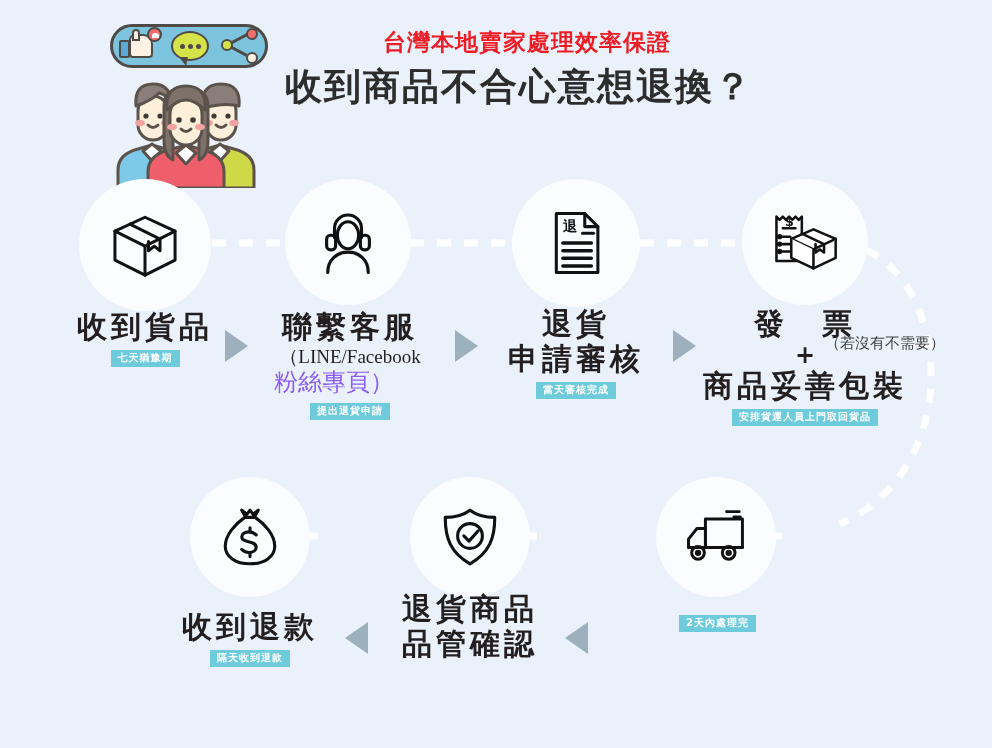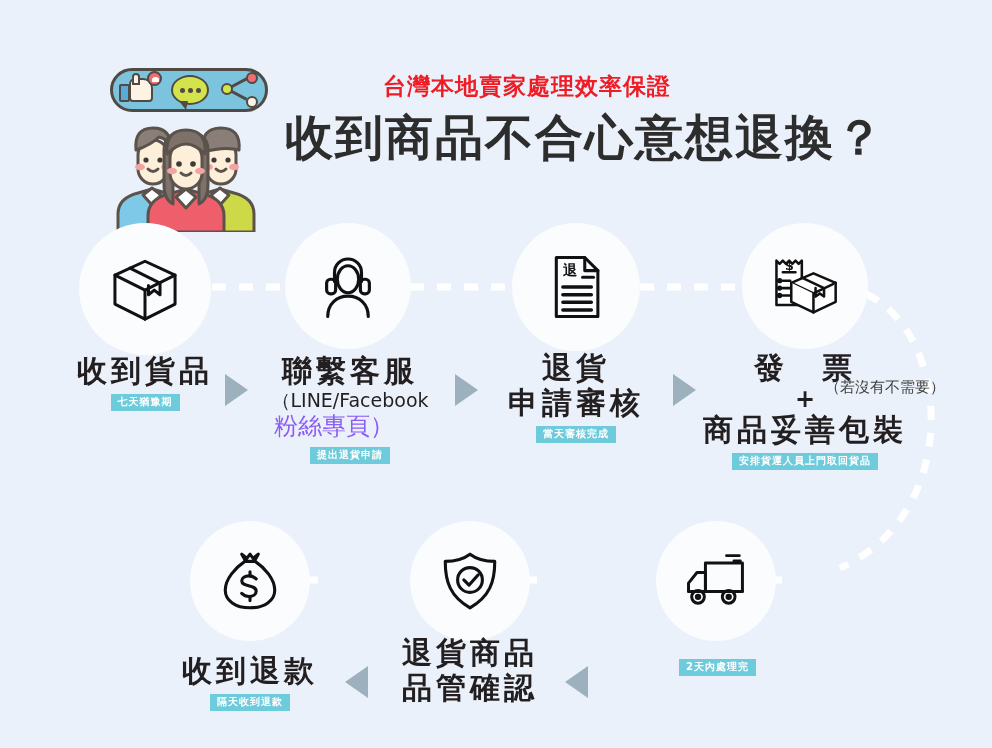--- a/index.html
+++ b/index.html
@@ -5,21 +5,21 @@
 <style>
   html,body{margin:0;padding:0;}
   body{
     width:992px;height:748px;
     background:#eaf1fa;
     font-family:"DejaVu Sans","Liberation Sans",sans-serif;
     overflow:hidden;
     position:relative;
     color:#231f20;
   }
-  #stage{position:relative;width:992px;height:549px;margin-top:44px;}
+  #stage{position:relative;width:992px;height:549px;}
 
   
   .hero-art{position:absolute;left:104px;top:18px;width:172px;height:170px;}
   .social-bar{
     position:absolute;left:6px;top:6px;width:158px;height:44px;
     background:#7cc4dd;border:3px solid #4f4a46;border-radius:22px;
     box-sizing:border-box;
     display:flex;align-items:center;justify-content:space-around;
   }
   .thumb-wrap{position:relative;width:40px;height:28px;}
@@ -42,42 +42,42 @@
 
   .people{position:absolute;left:4px;top:48px;width:160px;height:122px;}
 
   .kicker{
     position:absolute;left:383px;top:27px;
     font-size:23px;font-weight:700;color:#ee1c25;letter-spacing:1px;
     white-space:nowrap;
   }
   .headline{
     position:absolute;left:285px;top:62px;
-    font-size:48px;font-weight:700;color:#2d2d2d;letter-spacing:2px;
+    font-size:37px;font-weight:700;color:#2d2d2d;letter-spacing:2px;
     white-space:nowrap;
   }
 
   
   .conn{position:absolute;left:0;top:0;width:992px;height:748px;pointer-events:none;}
 
   
   .node{position:absolute;}
   .circle{
     position:absolute;border-radius:50%;
     background:#fafcfe;
     display:flex;align-items:center;justify-content:center;
   }
   .icoWrap{width:76px;height:76px;display:flex;align-items:center;justify-content:center;}
   .labels{position:absolute;text-align:center;white-space:nowrap;}
   .title-cn{
     font-size:30px;font-weight:700;color:#231f20;letter-spacing:4px;
     line-height:1.16;
   }
   .sub-cn{font-size:24px;color:#8b5cf6;line-height:1.24;letter-spacing:0px;}
-  .sub-latin{font-size:19px;color:#231f20;line-height:1.24;}
+  .sub-latin{font-size:19px;color:#231f20;line-height:1.24;font-family:Liberation Serif, serif;}
   .note-cn{font-size:15px;color:#404040;letter-spacing:0px;}
   .badge{
     display:inline-block;background:#6ecbdc;color:#ffffff;
     font-size:10px;font-weight:700;letter-spacing:1px;
     padding:2px 7px 3px;line-height:1.2;margin-top:5px;white-space:nowrap;
   }
   .plus{font-size:24px;font-weight:700;line-height:1;}
   .arrow{position:absolute;width:0;height:0;}
   .arrow-r{border-top:16px solid transparent;border-bottom:16px solid transparent;border-left:23px solid #9db0bd;}
   .arrow-l{border-top:16px solid transparent;border-bottom:16px solid transparent;border-right:23px solid #9db0bd;}

